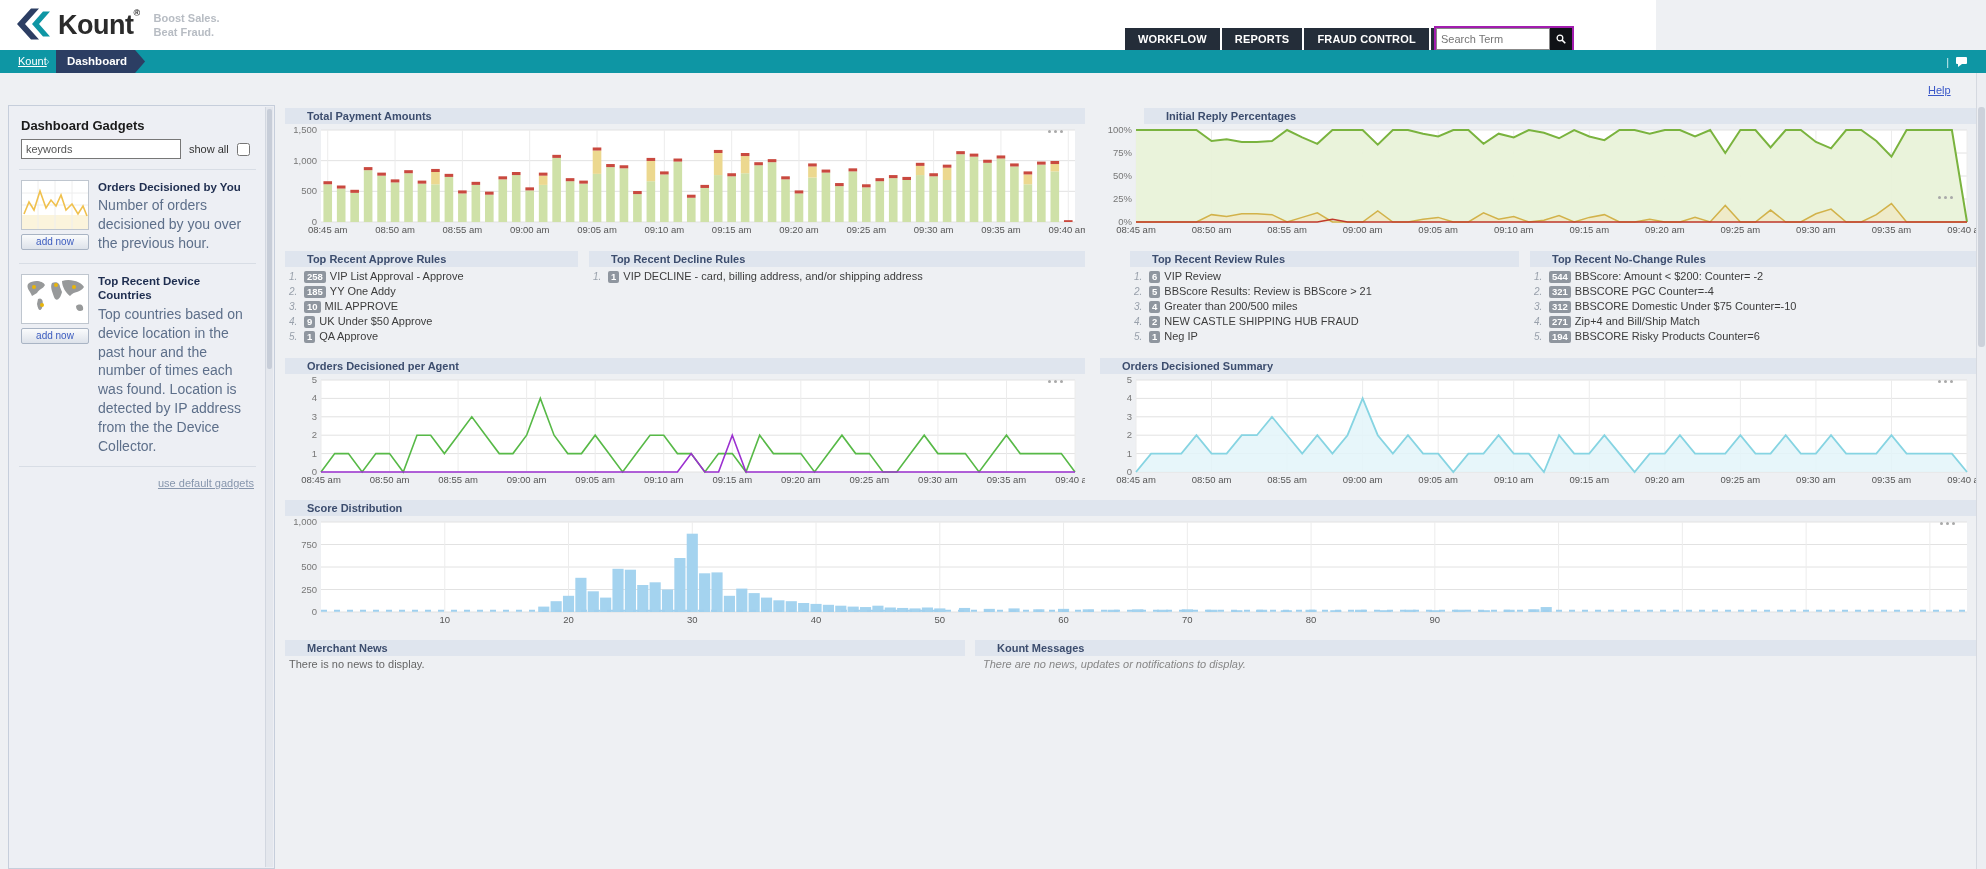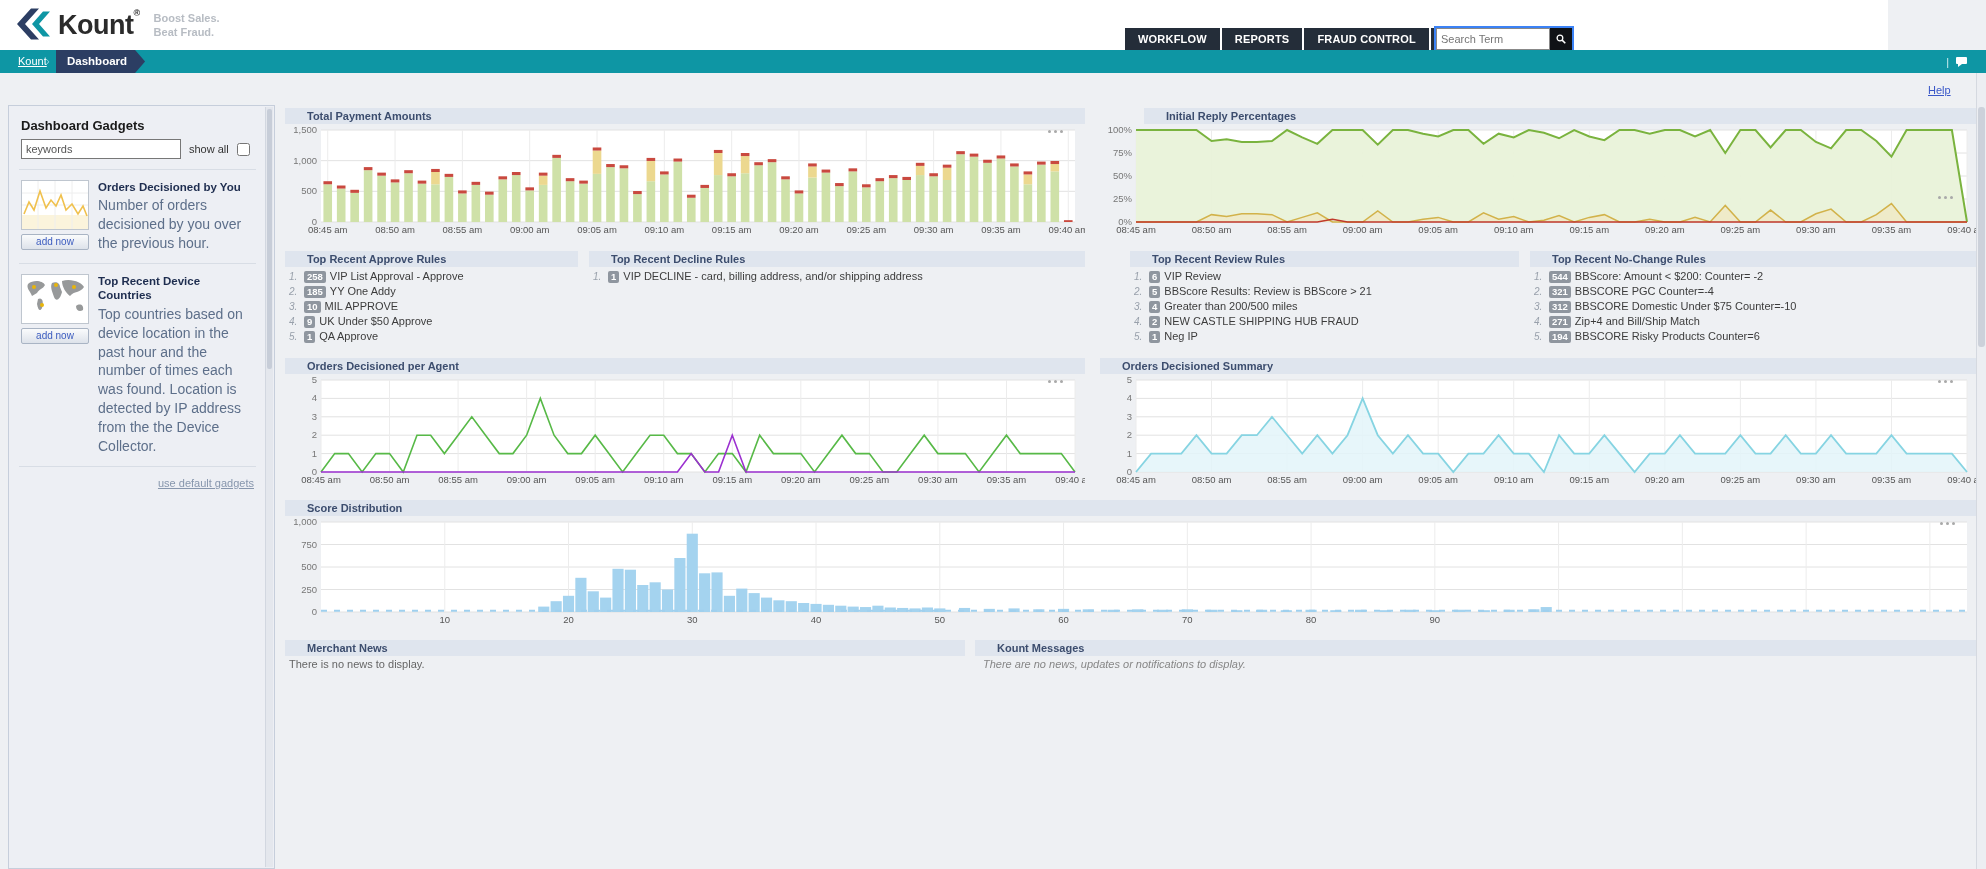--- a/index.html
+++ b/index.html
@@ -1,25 +1,25 @@
 <!DOCTYPE html>
 <html><head>
 <meta charset="utf-8">
 <style>
   html,body{margin:0;padding:0;background:#eef0f3;}
   #app{position:relative;width:1986px;height:869px;background:#eef0f3;font-family:"Liberation Sans",sans-serif;overflow:hidden;}
   
-  .header{position:absolute;left:0;top:0;width:1888px;height:50px;background:#ffffff;}
+  .header{position:absolute;left:0;top:0;width:1656px;height:50px;background:#ffffff;}
   .logo-wrap{position:absolute;left:16px;top:7px;display:flex;align-items:center;}
   .logo-text{font-size:27px;font-weight:bold;color:#2b2b2b;letter-spacing:-0.5px;margin-left:6px;}
   .logo-text sup{font-size:9px;vertical-align:18px;}
   .tagline{margin-left:14px;font-size:11px;font-weight:bold;color:#b7bcc3;line-height:1.25;margin-top:4px;}
   .nav{position:absolute;left:1125px;top:28px;display:flex;gap:2px;height:22px;}
   .nav-item{background:#242d39;color:#fff;font-size:11px;font-weight:bold;line-height:22px;padding:0 13px;letter-spacing:0.2px;cursor:pointer;}
-  .search-wrap{position:absolute;left:1434px;top:26px;height:24px;display:flex;background:#3b82f6;padding:2px;}
+  .search-wrap{position:absolute;left:1434px;top:26px;height:24px;display:flex;background:#a21caf;padding:2px;}
   .search-input{width:104px;height:20px;border:1px solid #888;font-size:11px;padding:0 4px;color:#555;font-family:"Liberation Sans",sans-serif;}
   .search-btn{width:22px;height:22px;background:#101216;border:0;display:flex;align-items:center;justify-content:center;cursor:pointer;}
   
   .crumbbar{position:absolute;left:0;top:50px;width:1986px;height:23px;background:#0e96a4;}
   .crumb-root{position:absolute;left:18px;top:0;line-height:23px;color:#fff;font-size:11px;text-decoration:underline;cursor:pointer;}
   .crumb-sep{position:absolute;left:46px;top:0;line-height:23px;color:#8fd6dd;font-size:11px;}
   .crumb-banner{position:absolute;left:56px;top:0;height:23px;background:#2c3e63;color:#fff;font-size:11.5px;font-weight:bold;line-height:23px;padding:0 18px 0 11px;clip-path:polygon(0 0,calc(100% - 10px) 0,100% 50%,calc(100% - 10px) 100%,0 100%);}
   .bar-right{position:absolute;right:18px;top:0;height:23px;display:flex;align-items:center;gap:6px;color:#cfeef2;font-size:11px;}
   .help-link{position:absolute;left:1928px;top:84px;font-size:11px;color:#3a58c8;text-decoration:underline;cursor:pointer;}
   

